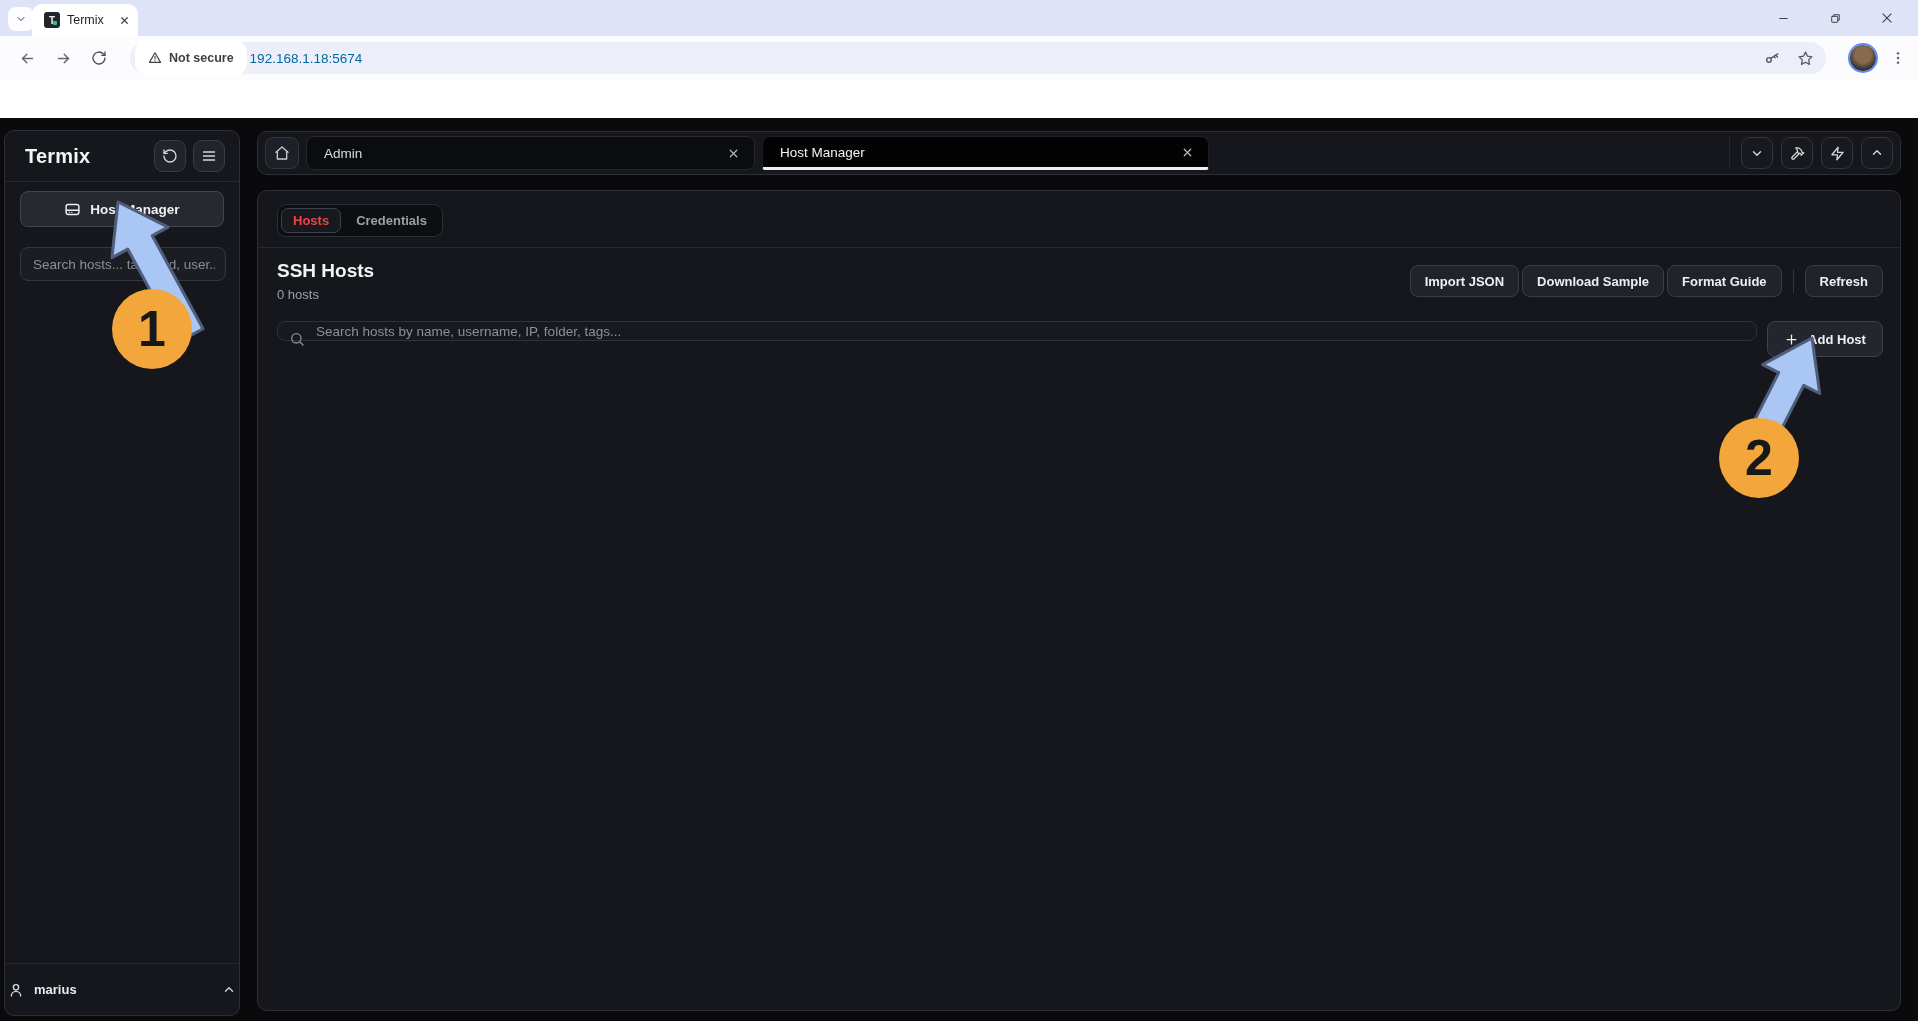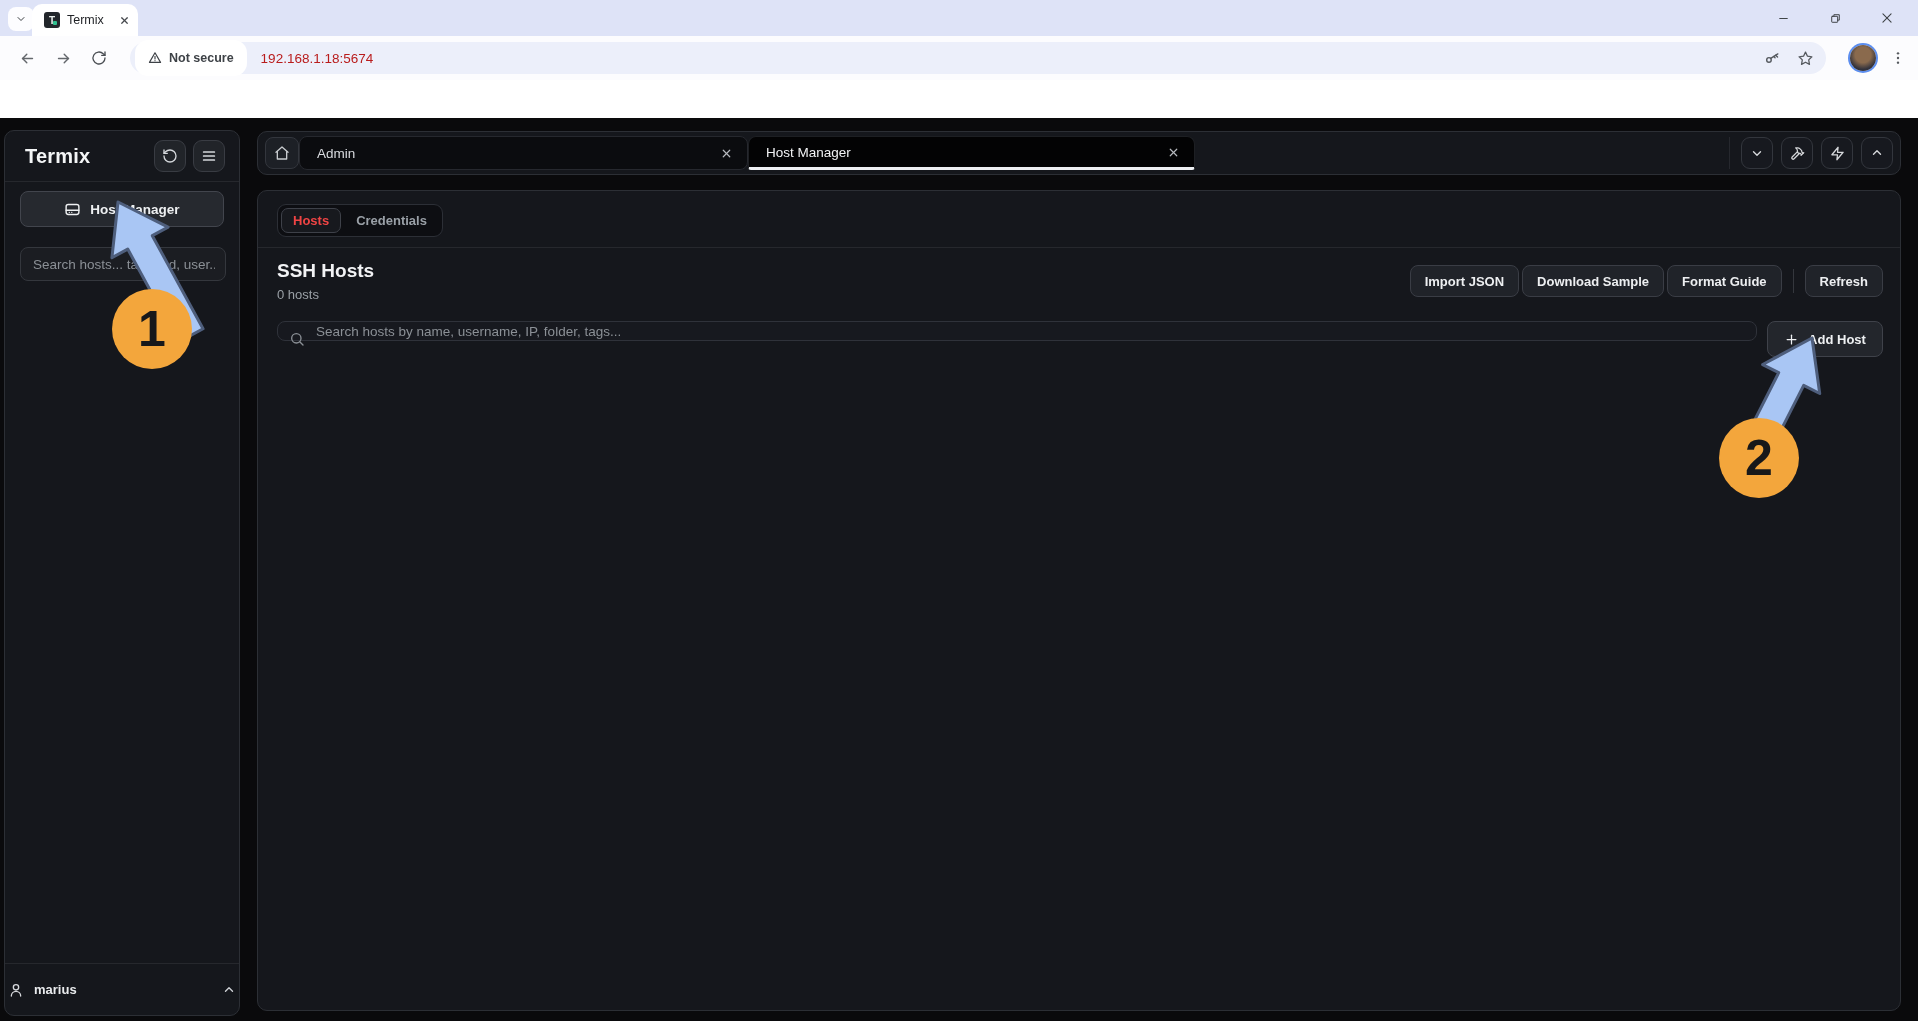--- a/index.html
+++ b/index.html
@@ -30,21 +30,21 @@
 
   .chrome-toolbar { position:absolute; left:0; top:36px; width:1918px; height:44px;
                     background:#fcfcfe; display:flex; align-items:center; padding:0 12px; }
   .nav-btn { width:30px; height:30px; display:flex; align-items:center; justify-content:center;
              color:#63676c; margin-right:6px; }
   .omnibox { flex:1; height:32px; margin-left:10px; margin-right:10px; background:#eceffa;
              border-radius:16px; display:flex; align-items:center; padding:0 12px 0 5px; }
   .chip-notsecure { background:#ffffff; border-radius:13px; height:26px; display:flex;
                     align-items:center; gap:7px; padding:18px 13px; color:#3e4247;
                     font-size:12.5px; font-weight:bold; }
-  .omni-url { font-size:13.5px; color:#b91c1c; margin-left:14px; flex:1; }
+  .omni-url { font-size:13.5px; color:#0369a1; margin-left:3px; flex:1; }
   .omni-icons { display:flex; align-items:center; gap:16px; color:#55595e; }
   .avatar { width:26px; height:26px; border-radius:50%;
             background:radial-gradient(circle at 50% 38%, #8a6a4d 0 38%, #32323c 70%);
             box-shadow:0 0 0 2px #5b8def; margin-left:14px; }
   .kebab { color:#55595e; margin-left:14px; display:flex; }
   .bookmarks-strip { position:absolute; left:0; top:80px; width:1918px; height:38px; background:#ffffff; }
 
   
   .app { position:absolute; left:0; top:118px; width:1918px; height:903px; background:#0a0a0c; }
   .panel { background:#15171c; border:1px solid #2c2f35; border-radius:10px; }
@@ -65,21 +65,21 @@
                padding:0 10px 0 12px; font-family:"Liberation Sans",sans-serif; }
   .sb-search::placeholder { color:#8b9096; }
   .sb-footer { height:51px; display:flex; align-items:center; padding:0 3px; color:#d6d8dc; }
   .sb-user { font-size:13px; font-weight:bold; color:#e9ebed; margin-left:10px; flex:1; }
 
   
   .tabbar { position:absolute; left:257px; top:13px; width:1644px; height:44px;
             display:flex; align-items:center; padding:0 7px; }
   .home-btn { width:34px; height:32px; border-radius:8px; background:#1d2026; border:1px solid #33363d;
               color:#c7cace; display:flex; align-items:center; justify-content:center; flex:0 0 34px; }
-  .wtab { height:34px; border-radius:8px; display:flex; align-items:center; 
+  .wtab { height:34px; border-radius:8px; display:flex; align-items:center; margin-left:7px;
           padding:0 14px 0 17px; font-size:13.5px; }
   .wtab .lbl { flex:1; color:#d9dbdf; }
   .wtab .x { color:#b6b9be; display:flex; margin-left:10px; }
   .wtab-admin { width:449px; background:#0b0c0f; border:1px solid #26282e; }
   .wtab-active { width:447px; background:#030304; border:1px solid #1d1f23;
                  border-bottom:3px solid var(--active-tab-underline,#EDEFF2);
                  border-radius:8px 8px 3px 3px; }
   .wtab-active .lbl { color:#f2f3f5; }
   .tb-right { margin-left:auto; display:flex; align-items:center; gap:8px;
               border-left:1px solid #26282e; padding-left:11px; height:32px; }

